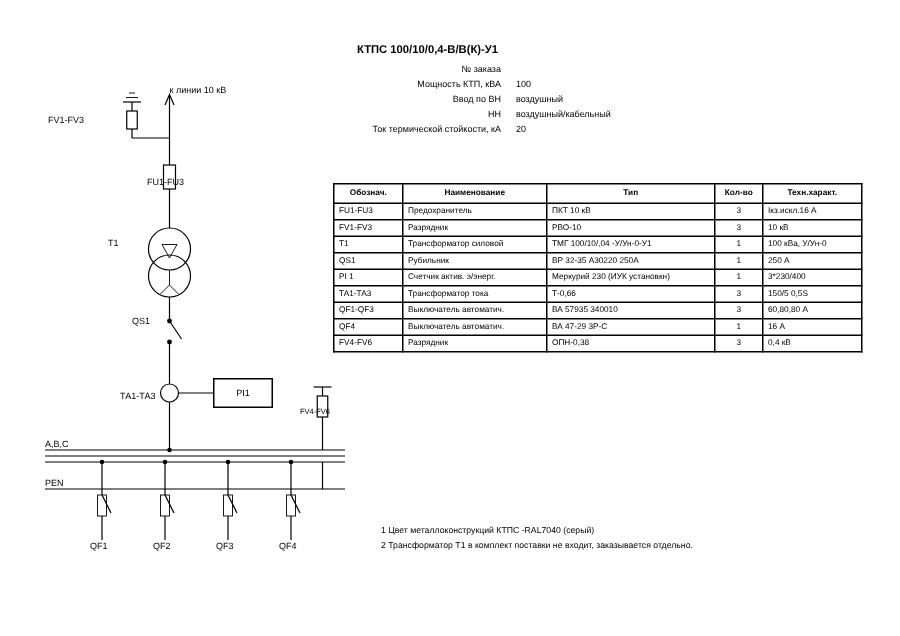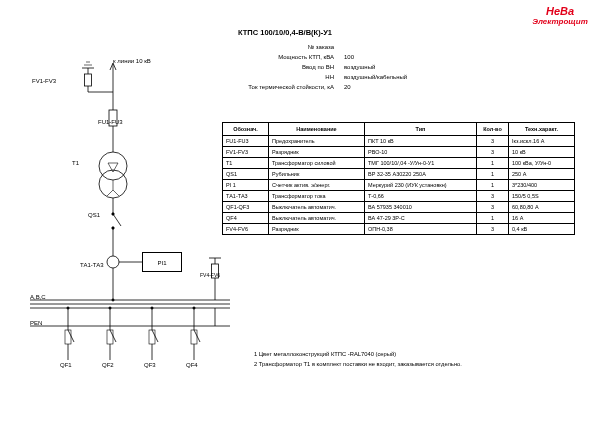--- a/index.html
+++ b/index.html
@@ -144,24 +144,20 @@
   .meterbox span {
     display: block;
     line-height: 20px;
   }
 </style>
 </head>
 <body>
 
 <div class="page">
 
-  <div class="logo">
-    <div class="logo-top">НеВа</div>
-    <div class="logo-bottom">Электрощит</div>
-  </div>
 
   <div class="title">КТПС 100/10/0,4-В/В(К)-У1</div>
 
   <div class="spec">
     <div class="spec-row">
       <div class="spec-label">№ заказа</div>
       <div class="spec-value"></div>
     </div>
     <div class="spec-row">
       <div class="spec-label">Мощность КТП, кВА</div>

